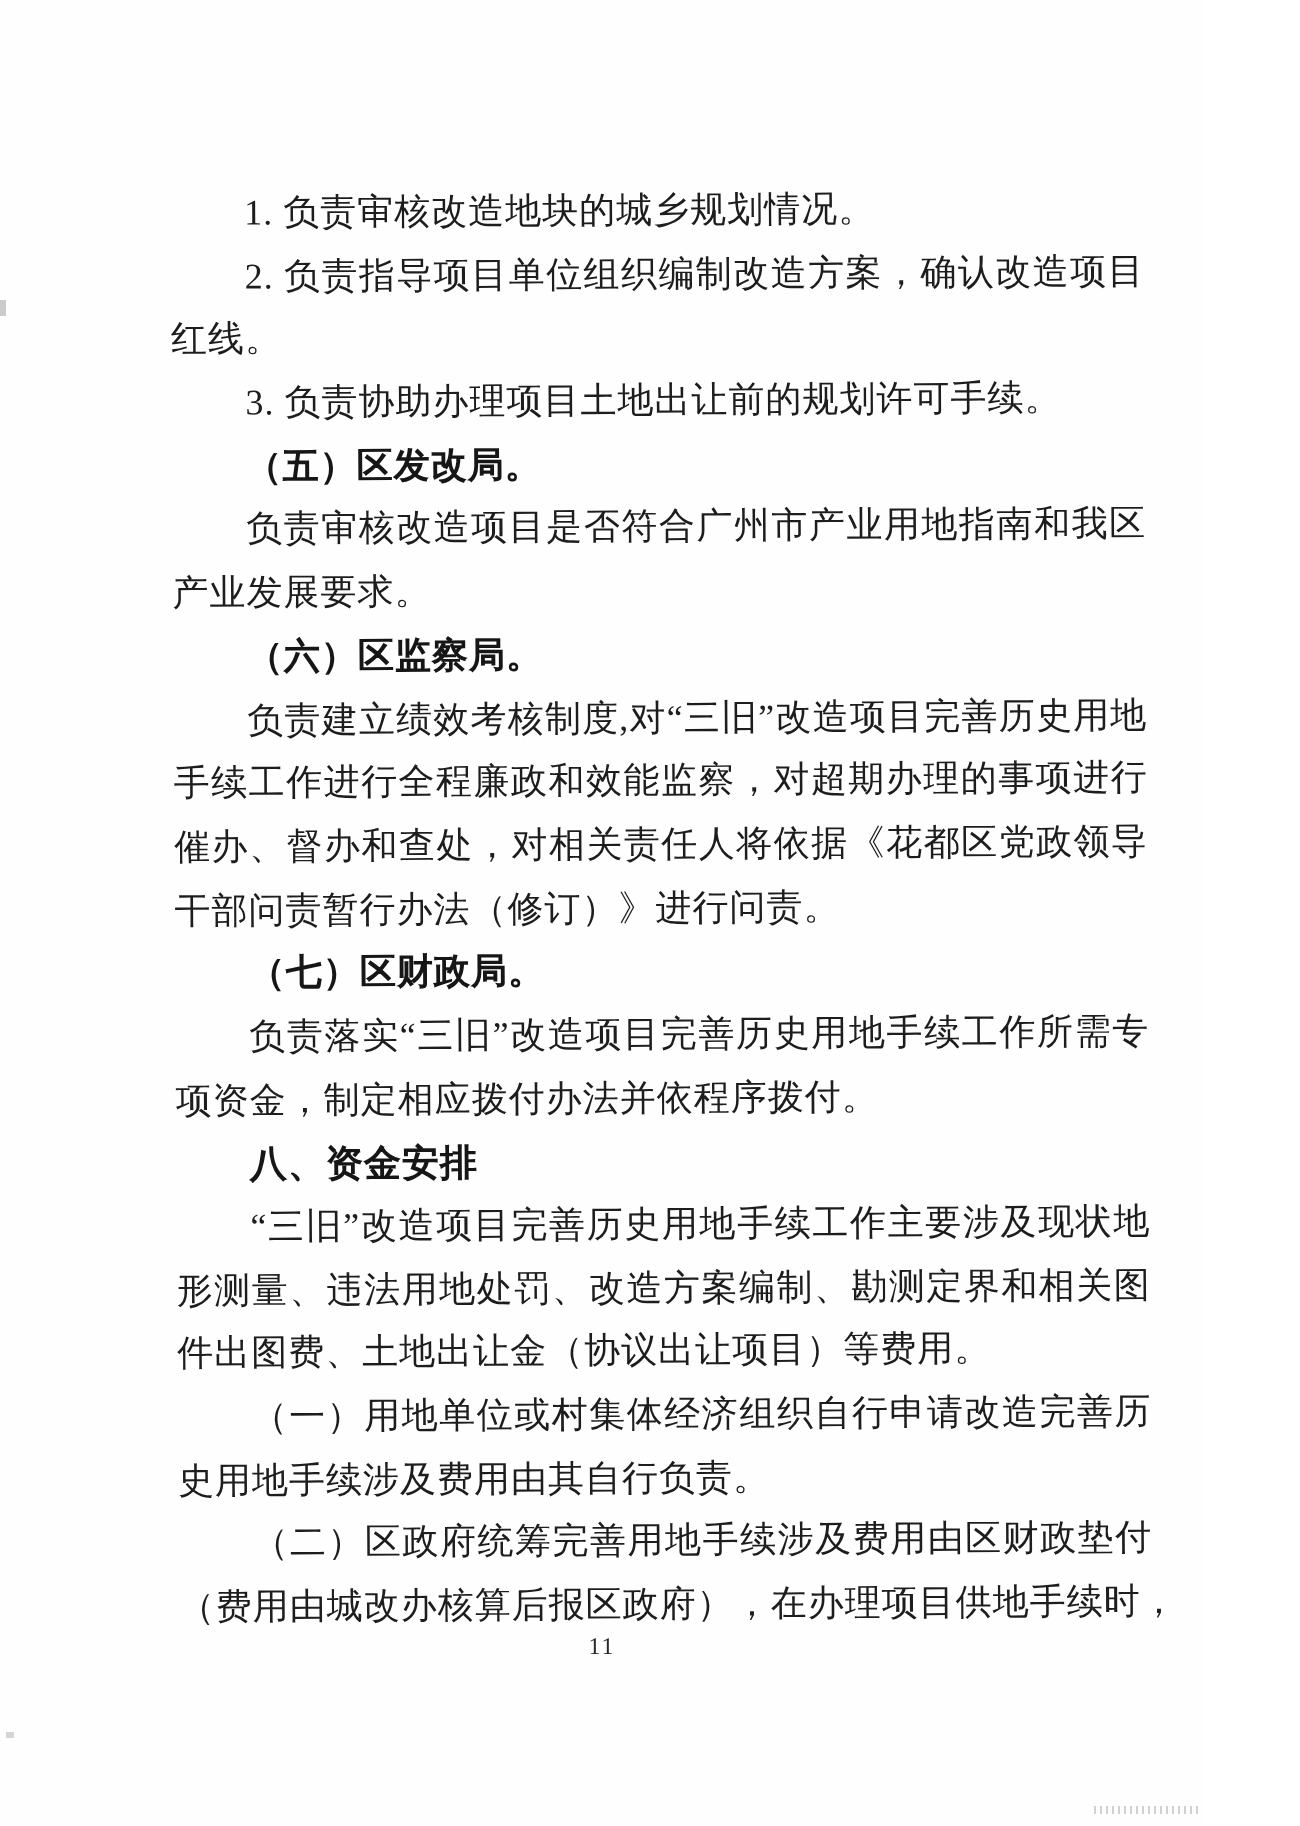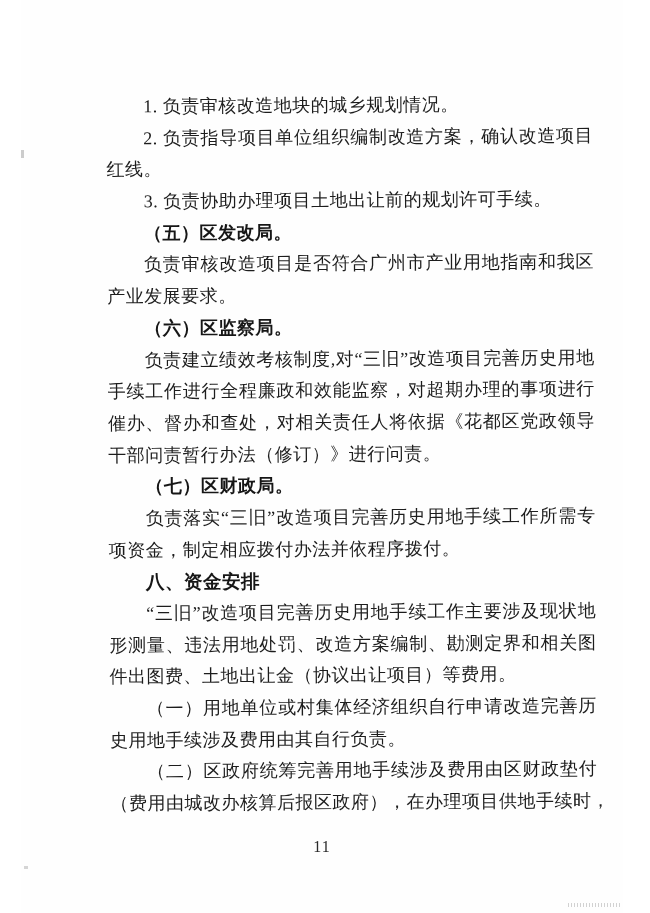--- a/index.html
+++ b/index.html
@@ -7,21 +7,20 @@
     padding: 0;
     background: #ffffff;
   }
   .page {
     position: relative;
     width: 602px;
     height: 913px;
     background: #fefefe;
     overflow: hidden;
     font-family: "Liberation Serif", "DejaVu Serif", serif;
-    margin-left: 21px;
   }
   .text-block {
     position: absolute;
     left: 85px;
     top: 90px;
     width: 487px;
     transform: rotate(-0.35deg);
     transform-origin: 50% 0;
   }
   .line {
@@ -47,24 +46,24 @@
   }
   .line.hei-bold {
     font-family: "Liberation Sans", "DejaVu Sans", sans-serif;
     font-weight: 700;
     font-size: 18.5px;
     color: #161616;
   }
   .page-number {
     position: absolute;
     left: 0;
-    top: 838px;
+    top: 816px;
     width: 100%;
     text-align: center;
-    font-size: 16px;
+    font-size: 12px;
     color: #2a2a2a;
     letter-spacing: 1px;
   }
   
   .artifact-left-edge {
     position: absolute;
     left: 0;
     top: 150px;
     width: 3px;
     height: 8px;

